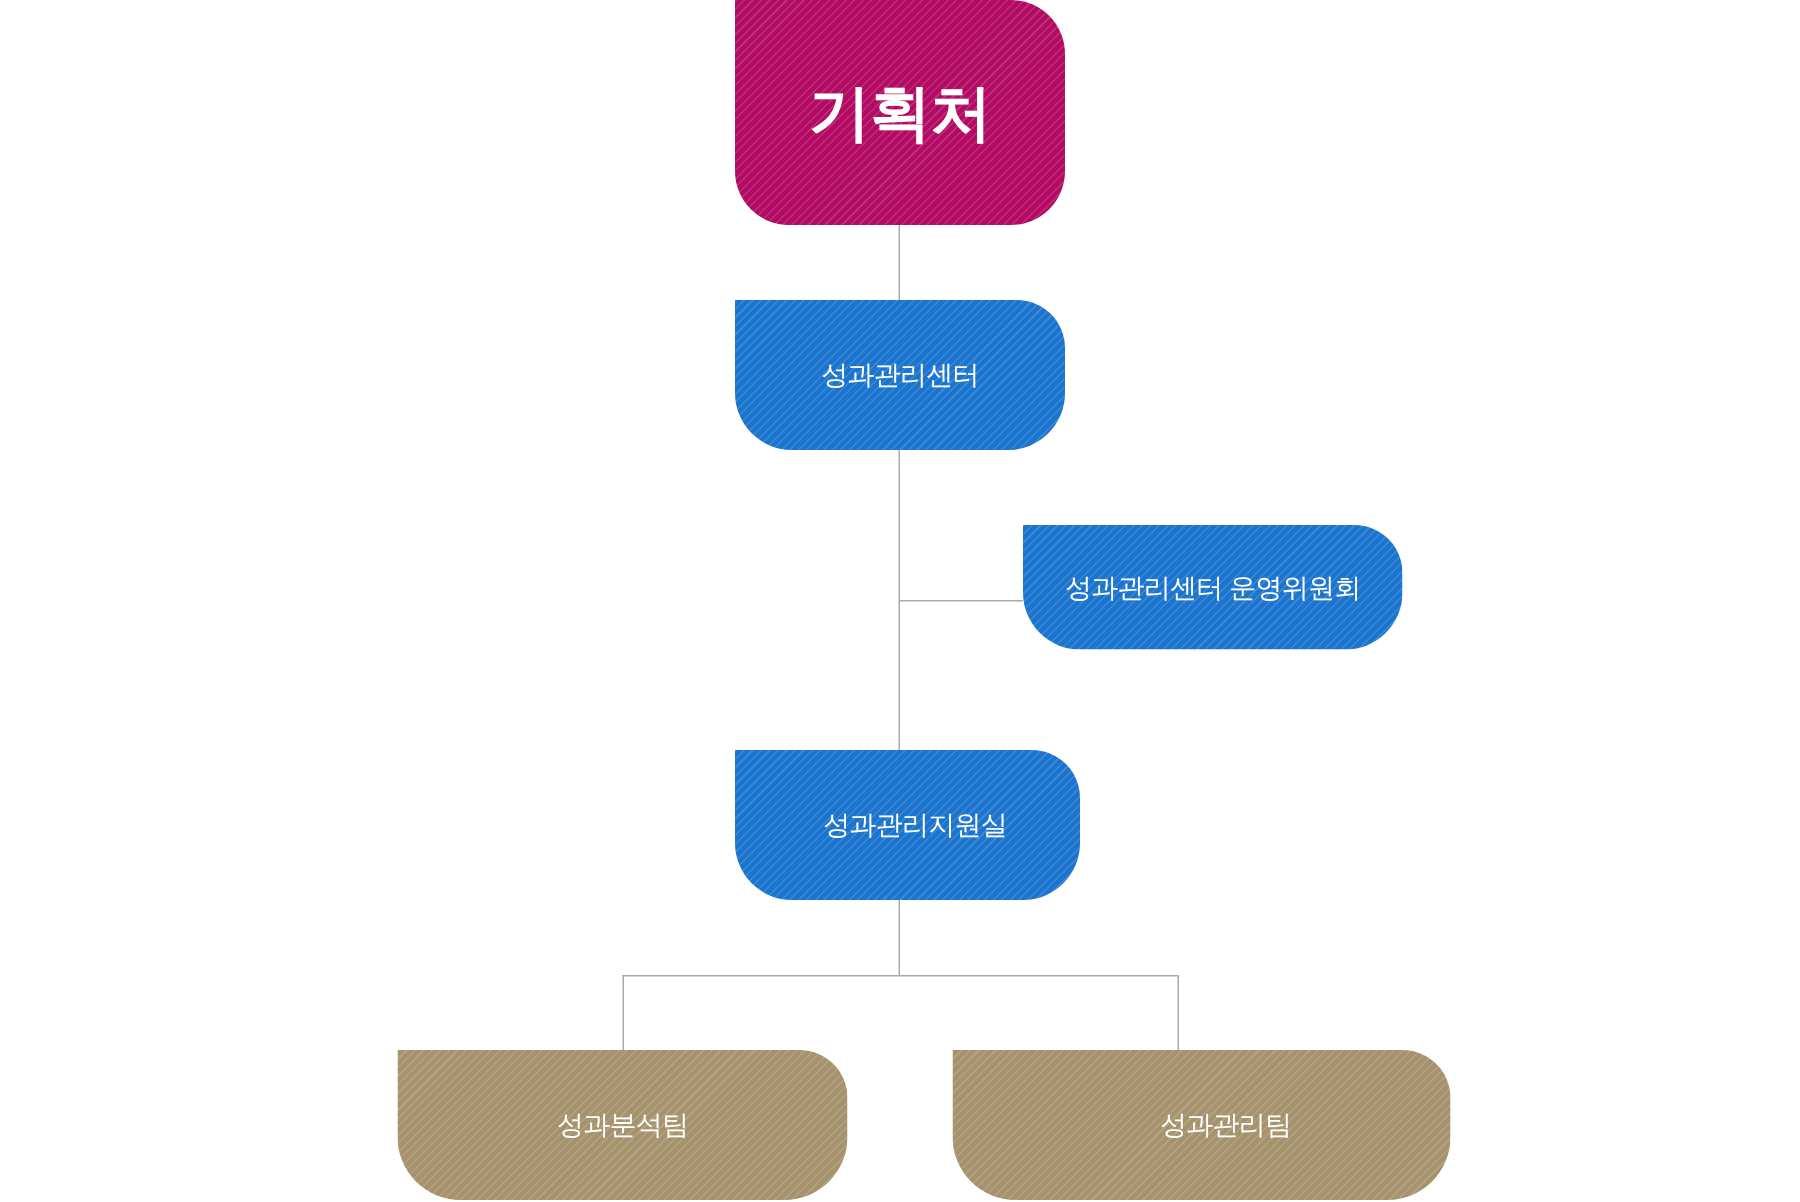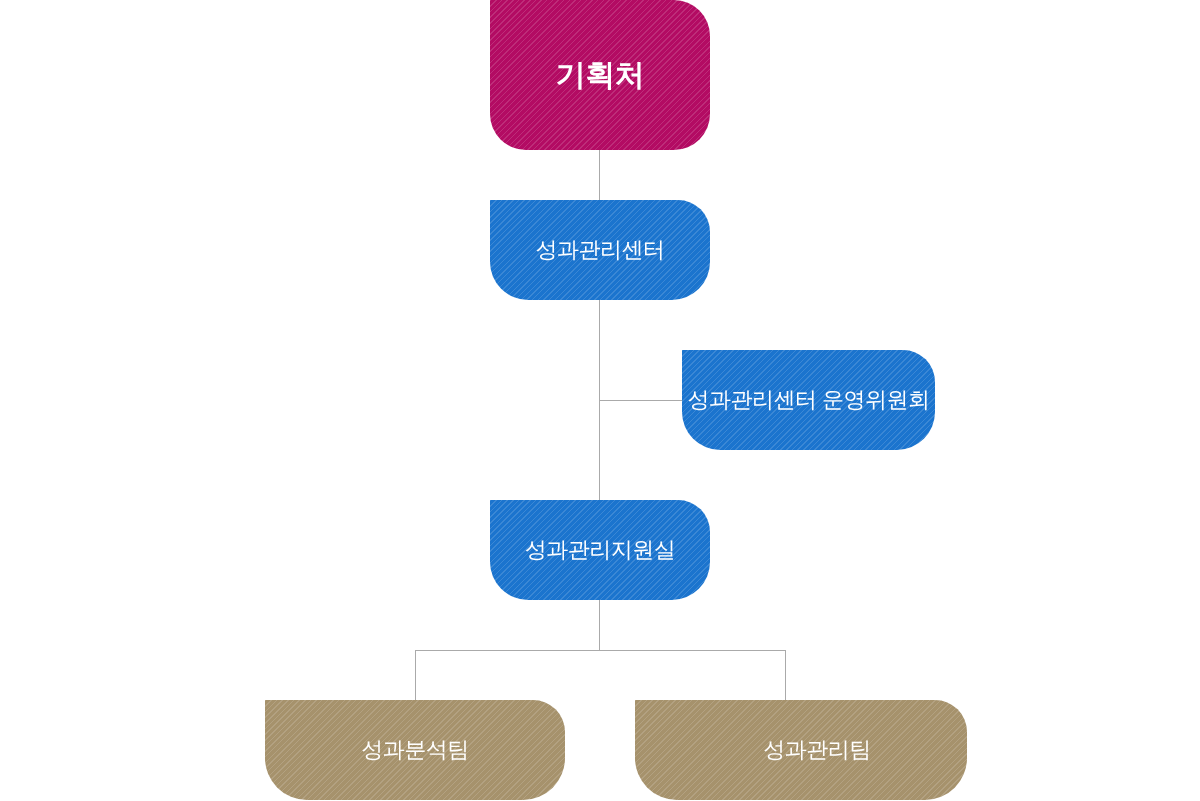--- a/index.html
+++ b/index.html
@@ -18,50 +18,51 @@
   .connector {
     position: absolute;
     background: var(--color-connector, #aaaaaa);
   }
   .node {
     position: absolute;
     display: flex;
     align-items: center;
     justify-content: center;
     color: var(--color-label-text, #ffffff);
-    font-size: 22px;
+    font-size: 18px;
     font-weight: 500;
     letter-spacing: -0.5px;
     border-radius: 0 32px 38px 38px;
     background-image: repeating-linear-gradient(
       135deg,
       rgba(255,255,255,0.14) 0px,
       rgba(255,255,255,0.14) 1px,
       rgba(255,255,255,0) 1px,
       rgba(255,255,255,0) 4px
     );
   }
   .node--planning {
     left: 490px; top: 0; width: 220px; height: 150px;
-    font-size: 30px;
+    font-size: 41px;
     font-weight: 700;
     border-radius: 0 36px 36px 36px;
     background-color: var(--color-planning, #b30b63);
   }
   .node--center {
     left: 490px; top: 200px; width: 220px; height: 100px;
     background-color: var(--color-center, #1b74ce);
   }
   .node--committee {
-    left: 682px; top: 350px; width: 253px; height: 100px;
+    left: 682px; top: 350px; width: 253px; height: 83px;
     background-color: var(--color-committee, #1b74ce);
   }
   .node--support {
     left: 490px; top: 500px; width: 220px; height: 100px;
     background-color: var(--color-support, #1b74ce);
+    padding-left: 10px;
   }
   .node--analysis {
     left: 265px; top: 700px; width: 300px; height: 100px;
     border-radius: 0 32px 42px 42px;
     background-color: var(--color-analysis-team, #a6926c);
     justify-content: center;
   }
   .node--management {
     left: 635px; top: 700px; width: 300px; height: 100px;
     border-radius: 0 32px 42px 42px;

